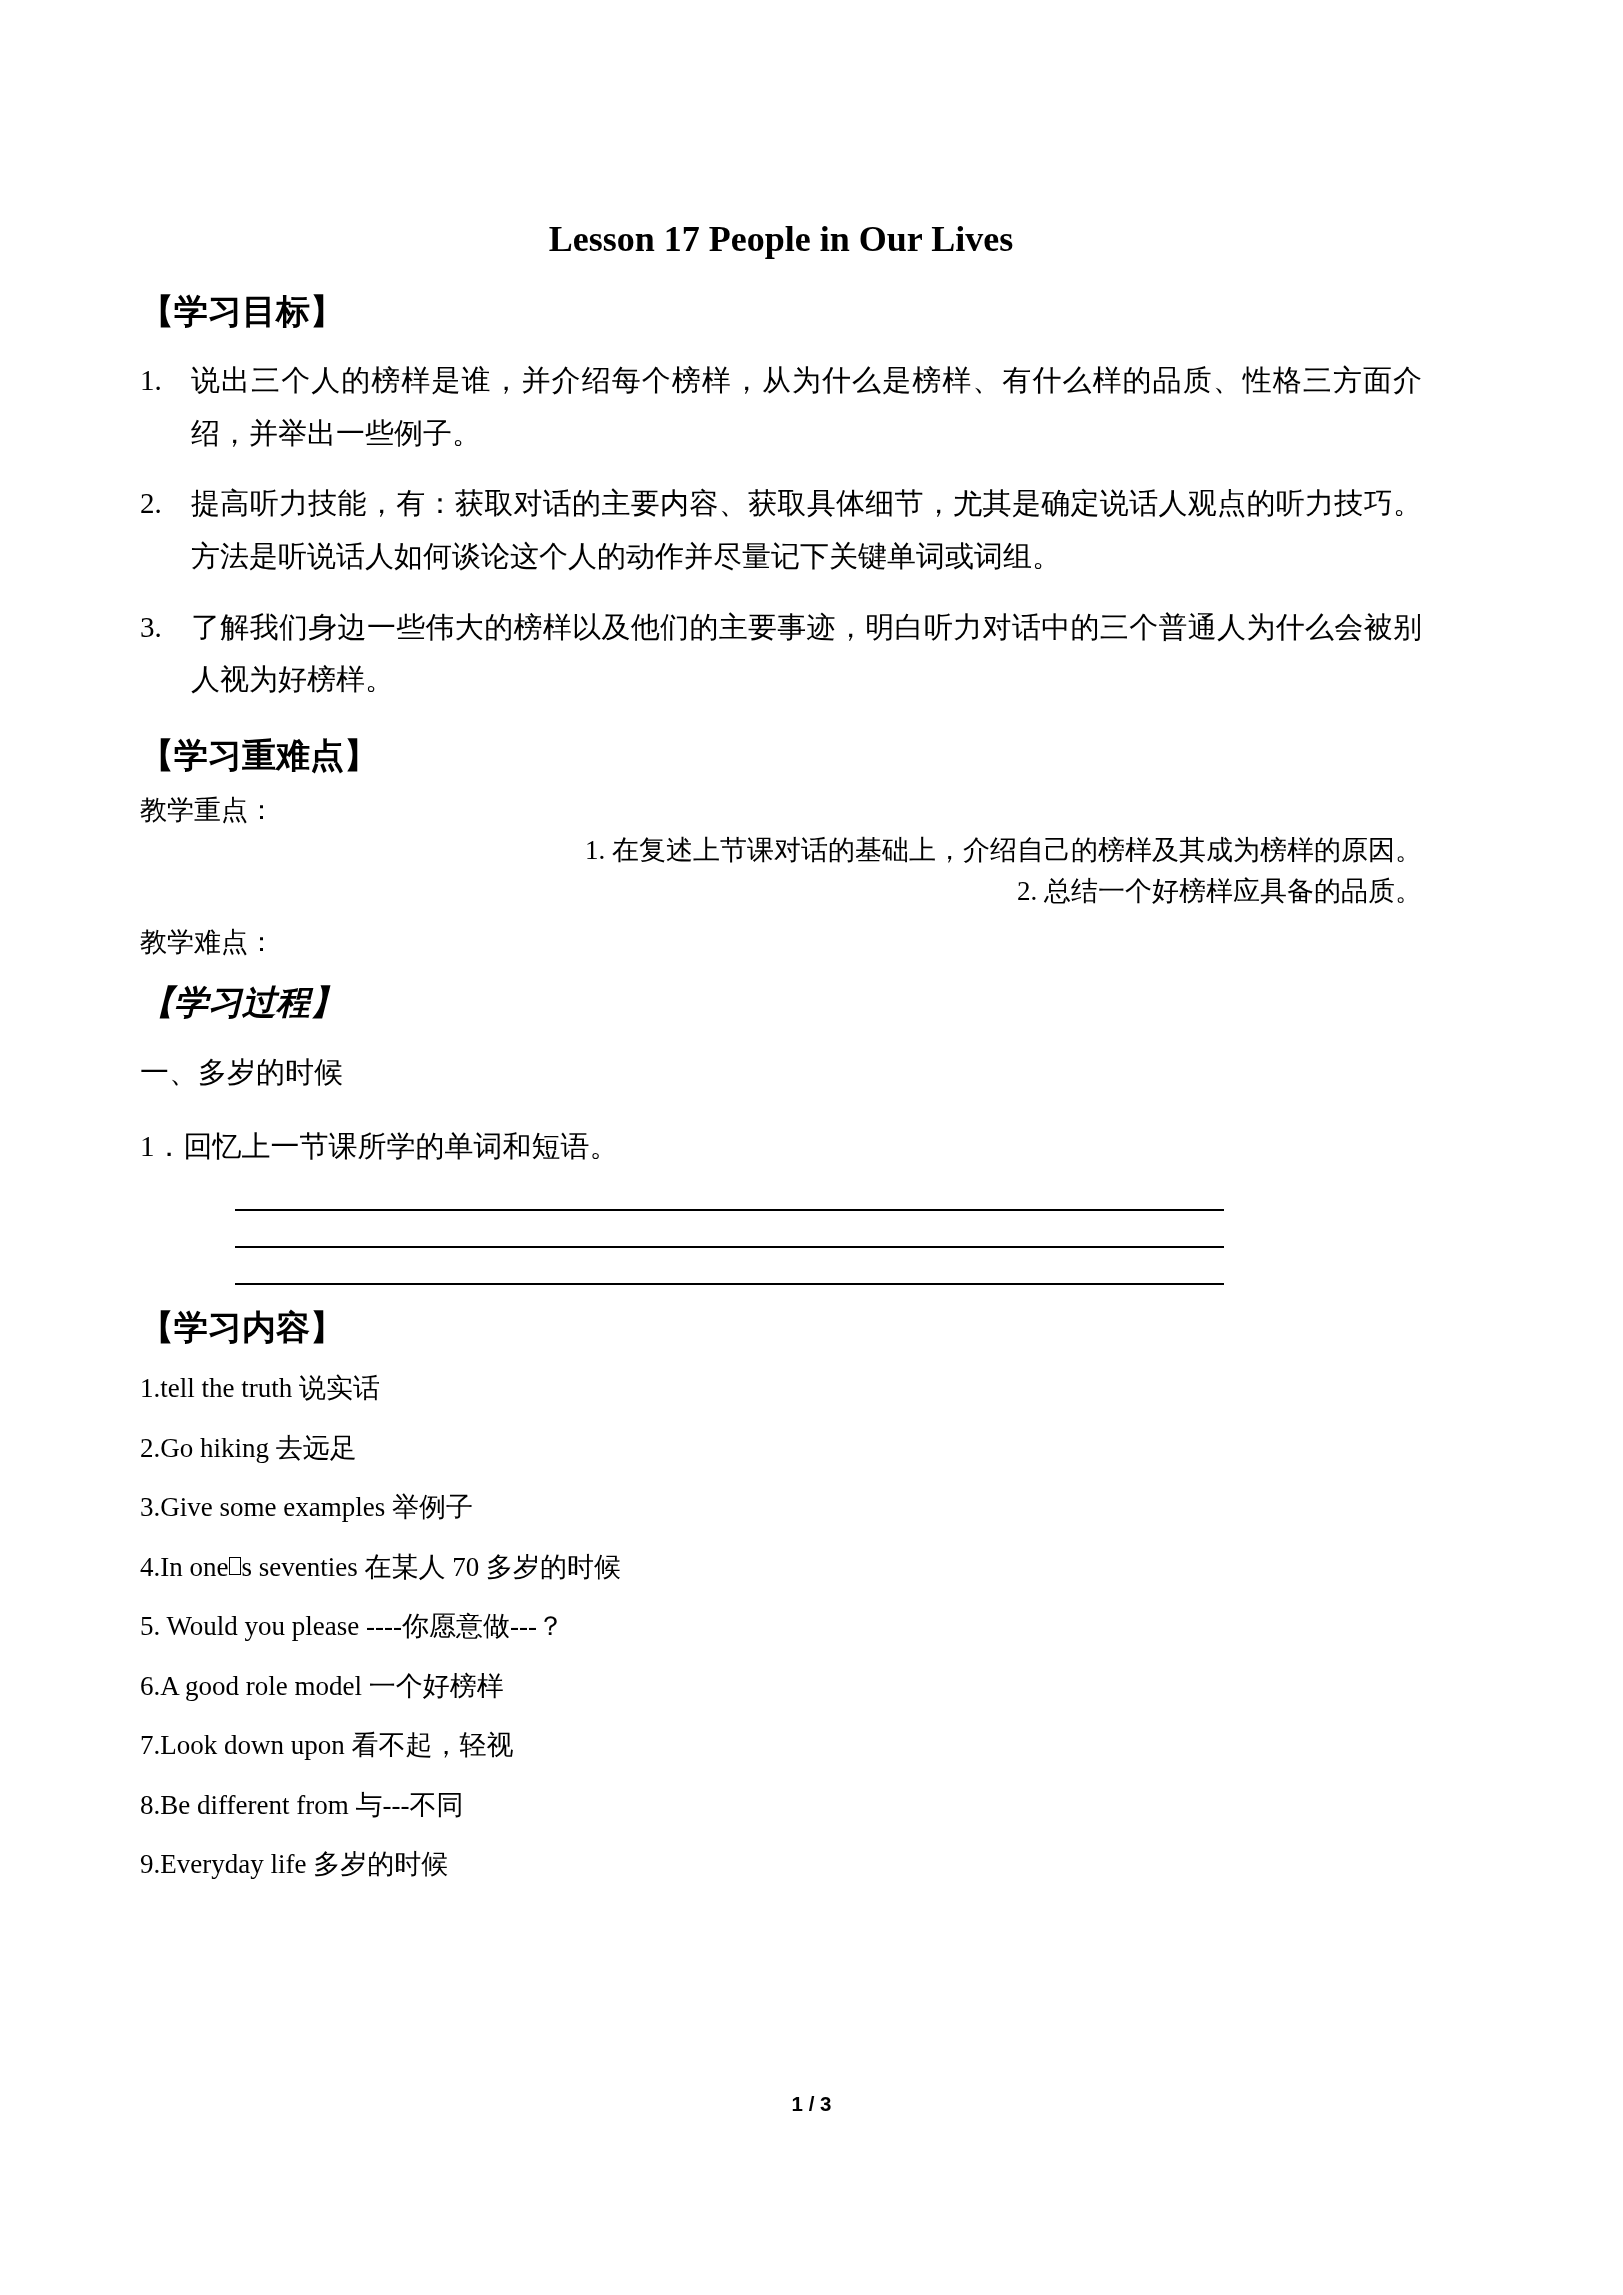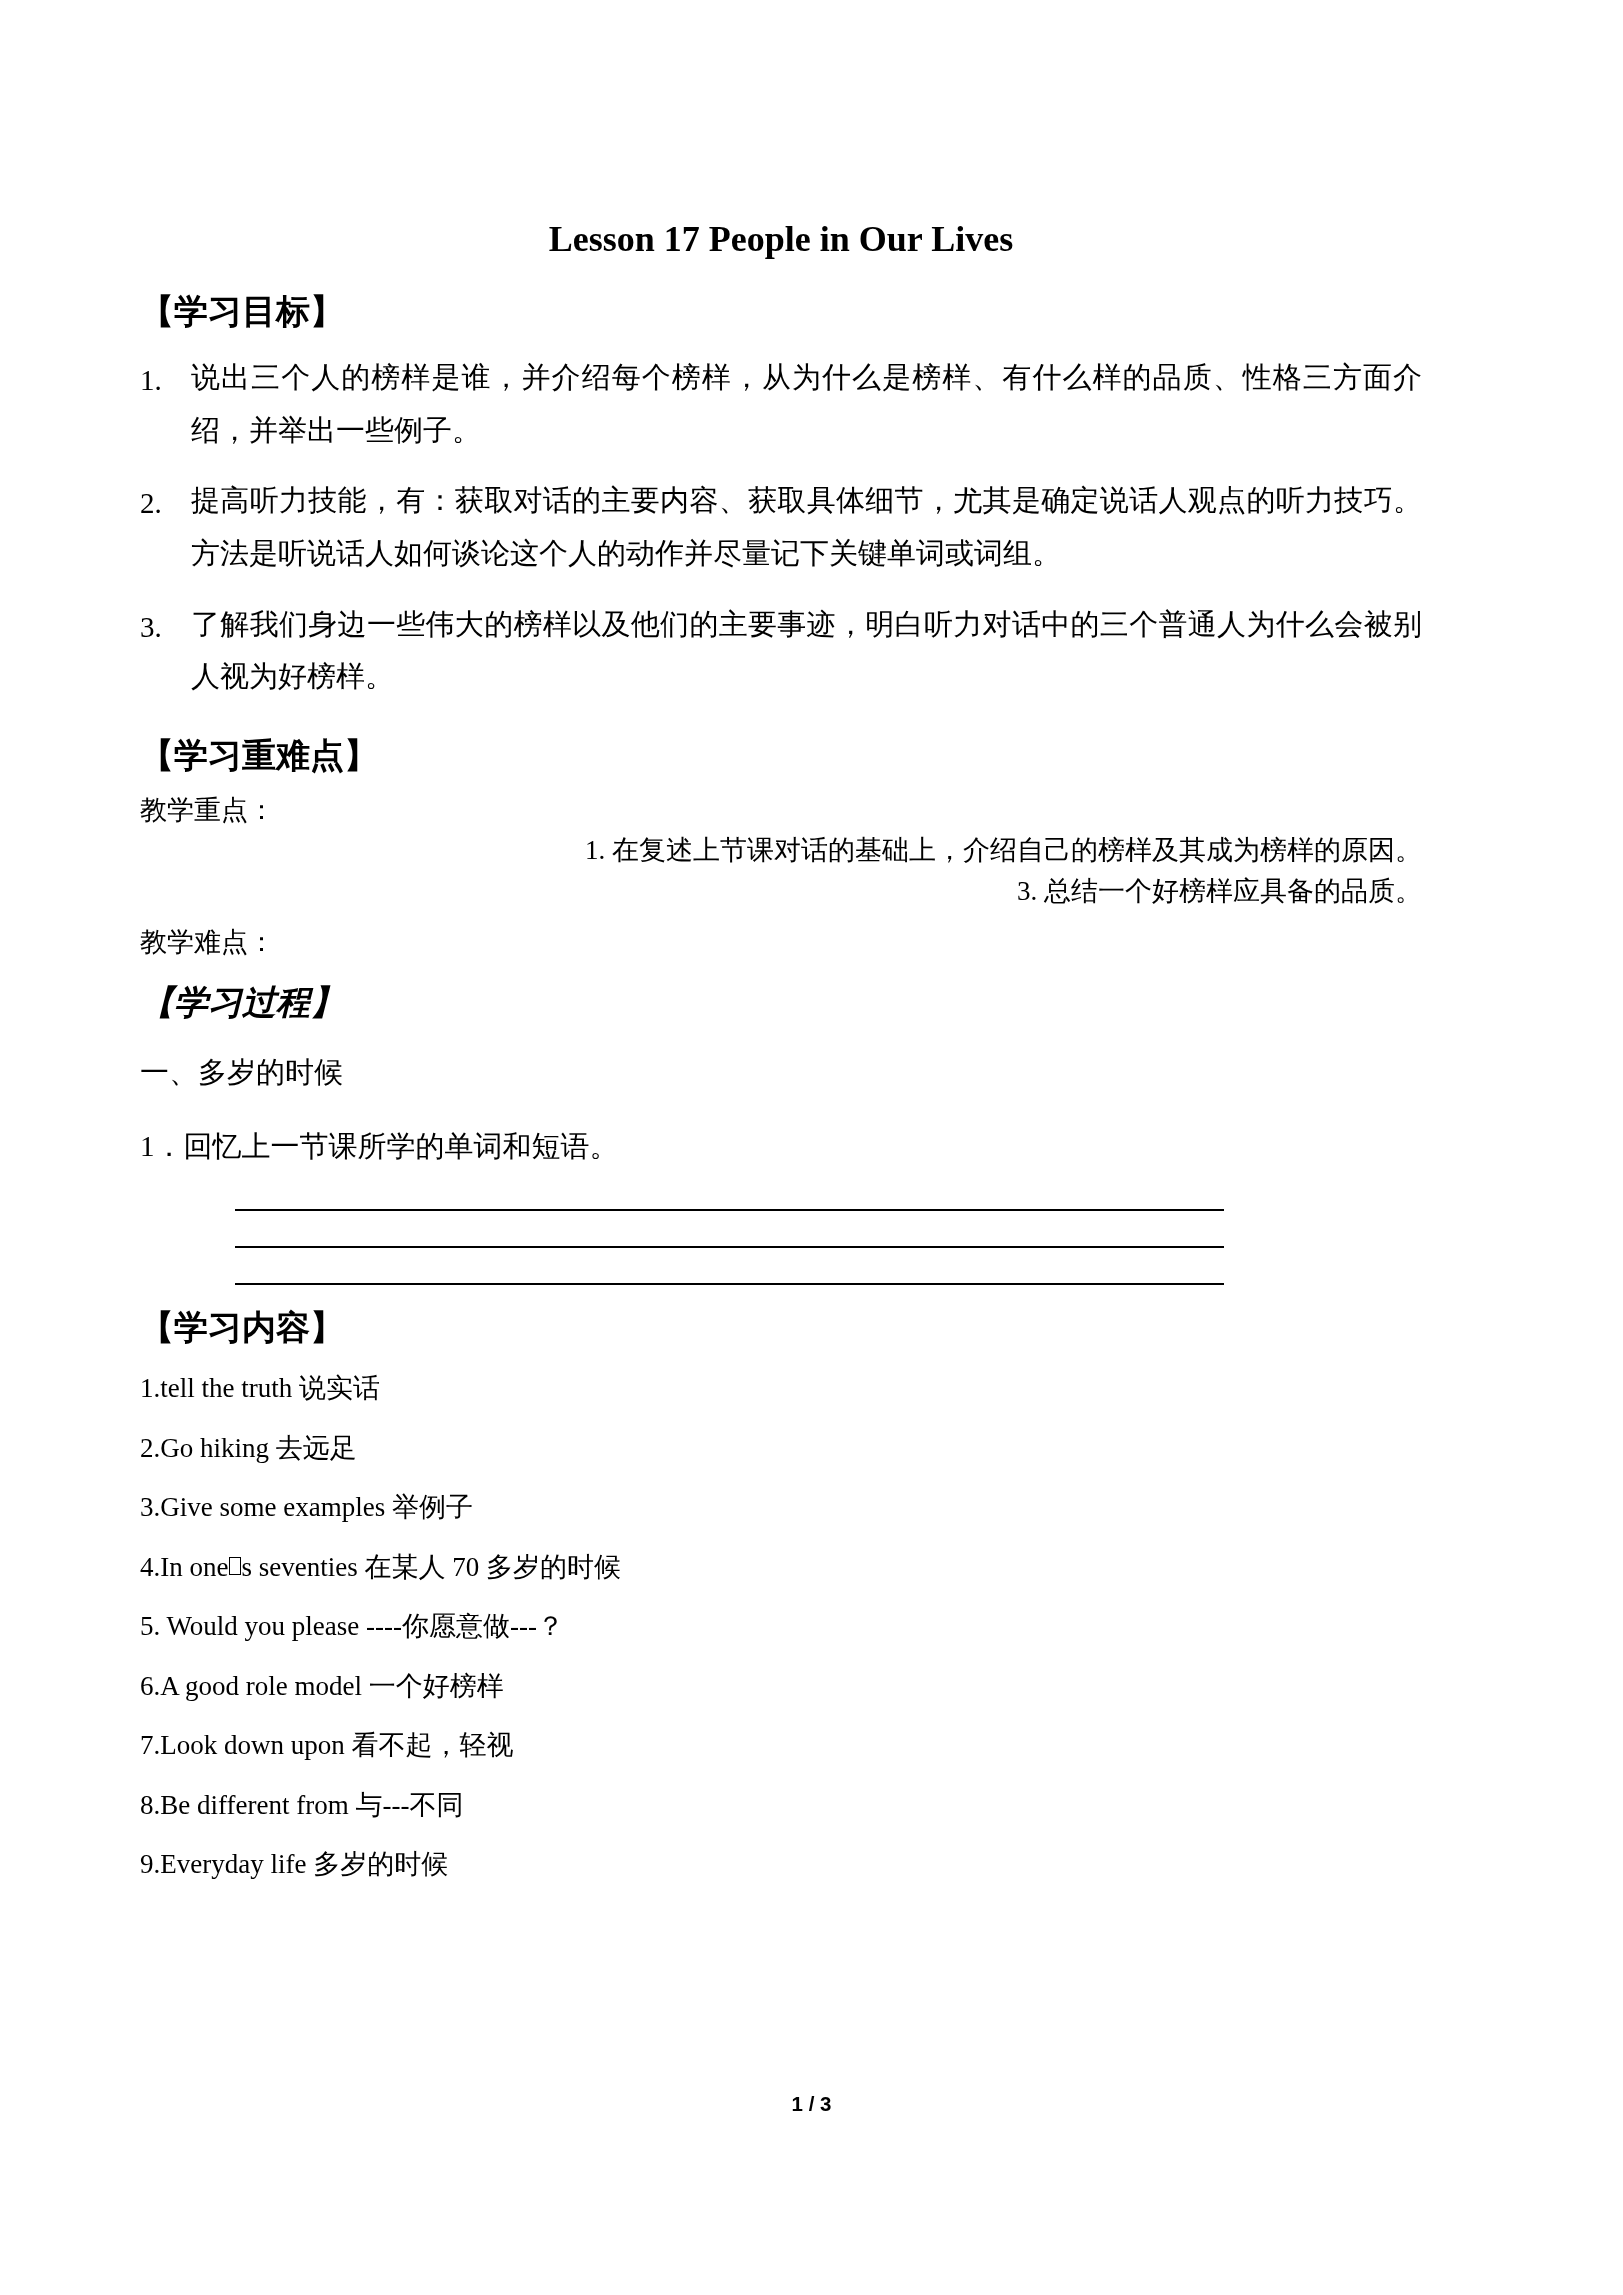--- a/index.html
+++ b/index.html
@@ -68,21 +68,21 @@
     text-justify: inter-character;
   }
   .obj-item:first-child { margin-top: 20.5px; }
   .obj-num {
     position: absolute;
     left: 0;
     top: 0;
     width: 48px;
     font-size: 29px;
   }
-  .obj-text { display: block; font-family: Liberation Mono, monospace; }
+  .obj-text { display: block; }
 
   
   .kp-block {
     font-size: 27px;
     line-height: 1.5;
     margin-top: 12.3px;
   }
   .kp-line { margin: 0; padding: 0; white-space: nowrap; text-align: right; }
   .kp-label { margin: 0; padding: 0; }
   .kp-gap   { margin-top: 11px; }
@@ -178,21 +178,21 @@
         <span class="obj-num">3.</span>
         <span class="obj-text">了解我们身边一些伟大的榜样以及他们的主要事迹，明白听力对话中的三个普通人为什么会被别人视为好榜样。</span>
       </li>
     </ol>
 
     <h2 class="section-heading sh-keypoints">【学习重难点】</h2>
 
     <div class="kp-block">
       <p class="kp-label">教学重点：</p>
       <p class="kp-line">1. 在复述上节课对话的基础上，介绍自己的榜样及其成为榜样的原因。</p>
-      <p class="kp-line">3. 总结一个好榜样应具备的品质。</p>
+      <p class="kp-line">2. 总结一个好榜样应具备的品质。</p>
       <p class="kp-label kp-gap">教学难点：</p>
     </div>
 
     <h2 class="section-heading sh-process">【学习过程】</h2>
 
     <div class="proc-sub">一、多岁的时候</div>
     <div class="proc-item">1．回忆上一节课所学的单词和短语。</div>
 
     <div class="blank-lines">
       <hr class="blank-line">

